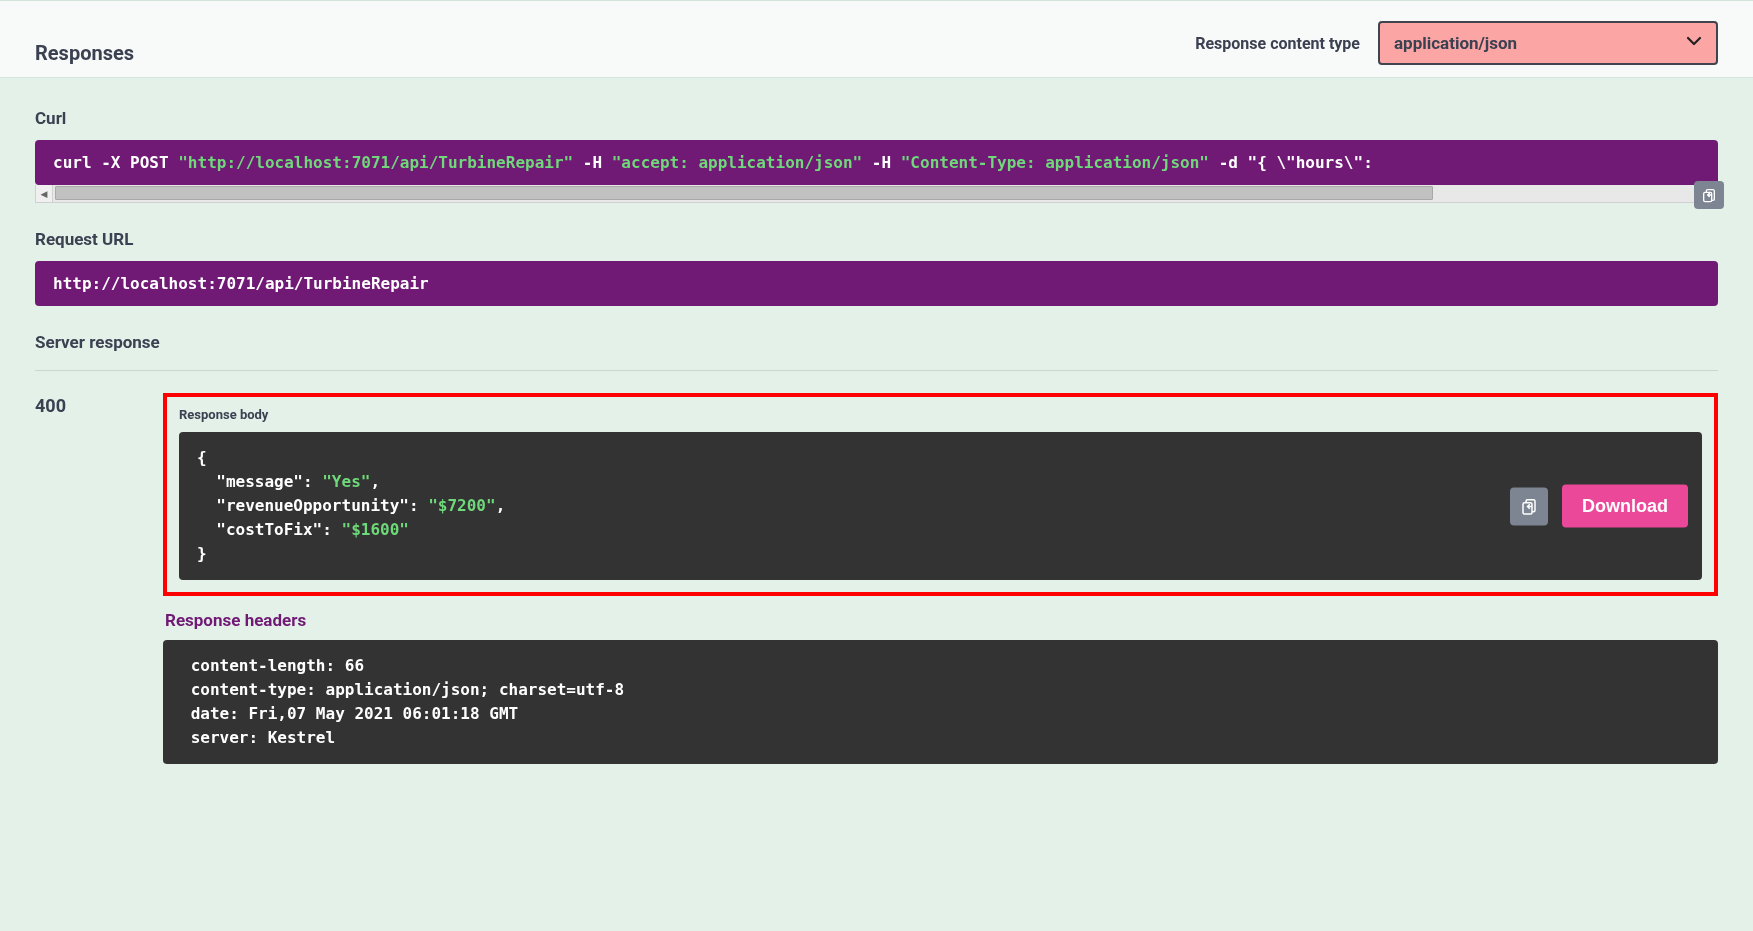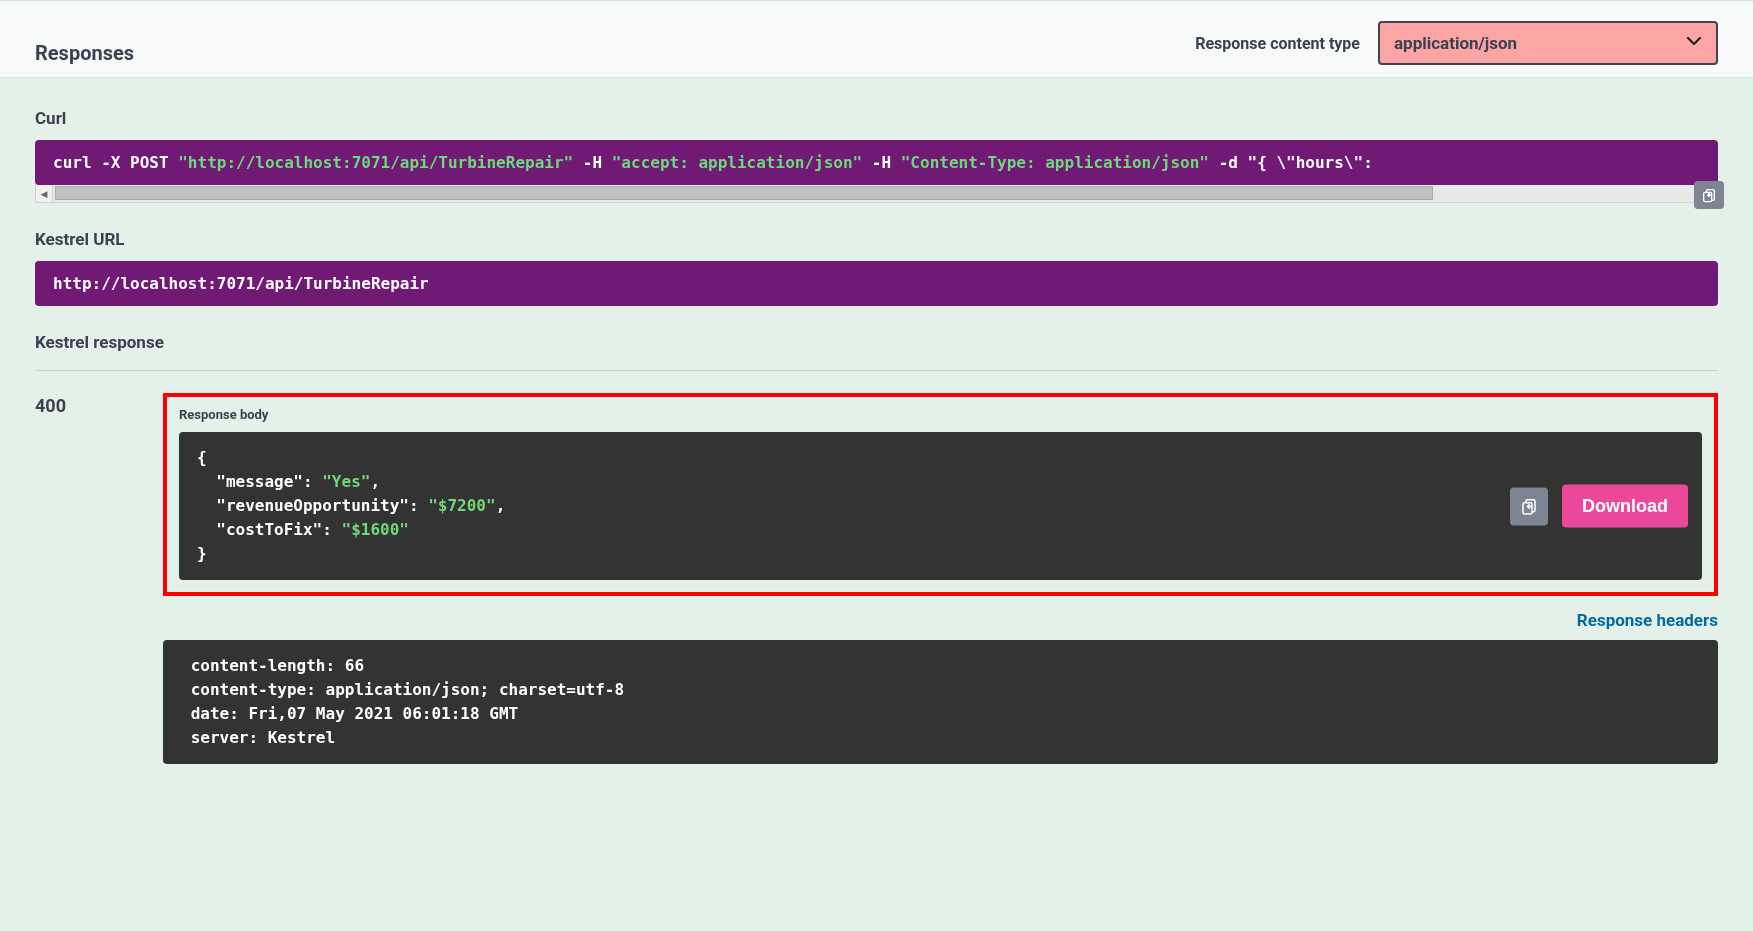--- a/index.html
+++ b/index.html
@@ -155,21 +155,21 @@
       display:flex; align-items:center; justify-content:center; cursor:pointer;
     }
     .download-btn {
       background:#ec4899; color:#fff; font-weight:700; font-size:18px;
       padding: 11px 20px; border-radius:4px; cursor:pointer; border:none;
     }
     .tok-str { color:#6fd97a; }
     .tok-plain { color:#ffffff; }
     .wrap-url { margin-top: 26px; }
     .wrap-server { margin-top: 26px; }
-    .rh-label { font-size:17px; font-weight:700; color:#0369a1; margin: 14px 0 10px 2px; text-align: right; }
+    .rh-label { font-size:17px; font-weight:700; color:#701a75; margin: 14px 0 10px 2px; }
     .headers-block {
       background:#333333; border-radius:4px;
       padding:14px 18px;
       font-family:"Consolas","Monaco",monospace;
       font-size:16px; font-weight:700; color:#fff;
       white-space:pre; line-height:1.5;
     }
   </style>
 </head>
 <body>
@@ -217,26 +217,26 @@
     <div class="clipboard-badge">
       <svg width="16" height="16" viewBox="0 0 24 24" fill="none" stroke="#fff" stroke-width="2">
         <rect x="8" y="4" width="12" height="16" rx="2"></rect>
           <rect x="4" y="8" width="12" height="14" rx="2" fill="#7d8492"></rect>
         <path d="M16 12 L10 12 M13 9 L10 12 L13 15" stroke="#fff"></path>
       </svg>
     </div>
   </div>
 
   <div class="wrap-url">
-    <div class="section-label">Kestrel URL</div>
+    <div class="section-label">Request URL</div>
     <div class="codeblock">http://localhost:7071/api/TurbineRepair</div>
   </div>
 
   <div class="wrap-server">
-    <div class="section-label">Kestrel response</div>
+    <div class="section-label">Server response</div>
 
     <hr class="divider">
 
     <div class="row">
       <div class="code-cell">400</div>
       <div class="details-cell">
 
         <div class="highlight-box">
           <div class="rb-label">Response body</div>
           <div class="response-body-block">

